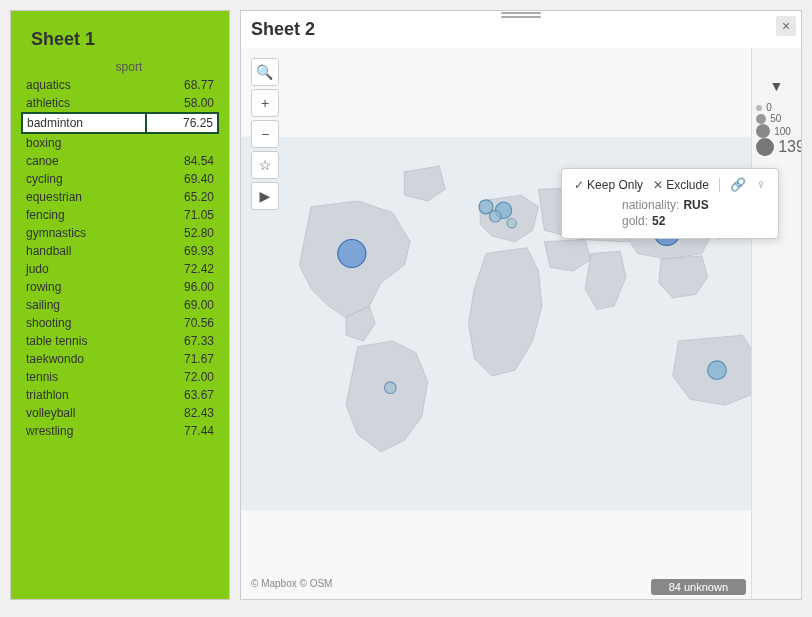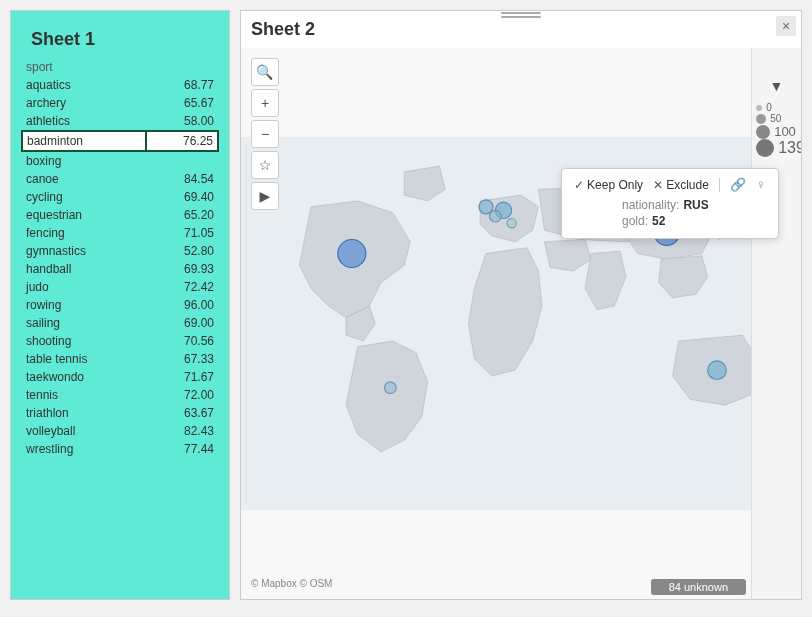--- a/index.html
+++ b/index.html
@@ -11,33 +11,33 @@
       height: 617px;
       overflow: hidden;
       display: flex;
       align-items: flex-start;
       padding: 10px;
       gap: 10px;
     }
 
     
     .sheet1 {
-      background: #5eead4;
+      background: #84cc16;
       border: 1px solid #ccc;
       padding: 10px;
       min-width: 220px;
       height: 590px;
       overflow-y: auto;
     }
     .data-table {
       width: 100%;
       border-collapse: collapse;
     }
     .data-table th {
-      text-align: left;
+      text-align: right;
       font-weight: normal;
       color: #555;
       padding: 2px 4px;
       font-size: 12px;
     }
     .data-table td {
       padding: 2px 4px;
       font-size: 12px;
       color: #333;
     }
@@ -262,24 +262,20 @@
         <th>sport</th>
         <th></th>
       </tr>
     </thead>
     <tbody id="table-body">
     <tr>
           <td>aquatics</td>
           <td>68.77</td>
         </tr>
         <tr>
-          <td>archery</td>
-          <td>65.67</td>
-        </tr>
-        <tr>
           <td>athletics</td>
           <td>58.00</td>
         </tr>
         <tr class="row-highlighted">
           <td>badminton</td>
           <td>76.25</td>
         </tr>
         <tr class="row-no-value">
           <td>boxing</td>
           <td>&nbsp;</td>
@@ -466,21 +462,21 @@
           <div class="legend-item">
             <span class="legend-circle" style="width: 6px; height: 6px; background: rgb(187, 187, 187);"></span>
             <span style="font-size: 10px; color: rgb(102, 102, 102);">0</span>
           </div>
           <div class="legend-item">
             <span class="legend-circle" style="width: 10px; height: 10px; background: rgb(153, 153, 153);"></span>
             <span style="font-size: 10px; color: rgb(102, 102, 102);">50</span>
           </div>
           <div class="legend-item">
             <span class="legend-circle" style="width: 14px; height: 14px; background: rgb(136, 136, 136);"></span>
-            <span style="font-size: 13px; color: rgb(102, 102, 102);">100</span>
+            <span style="font-size: 10px; color: rgb(102, 102, 102);">100</span>
           </div>
           <div class="legend-item">
             <span class="legend-circle" style="width: 18px; height: 18px; background: rgb(119, 119, 119);"></span>
             <span style="font-size: 16px; color: rgb(102, 102, 102);">139</span>
           </div>
         </div>
     </div>
 
     
     <div class="map-attribution">© Mapbox © OSM</div>

